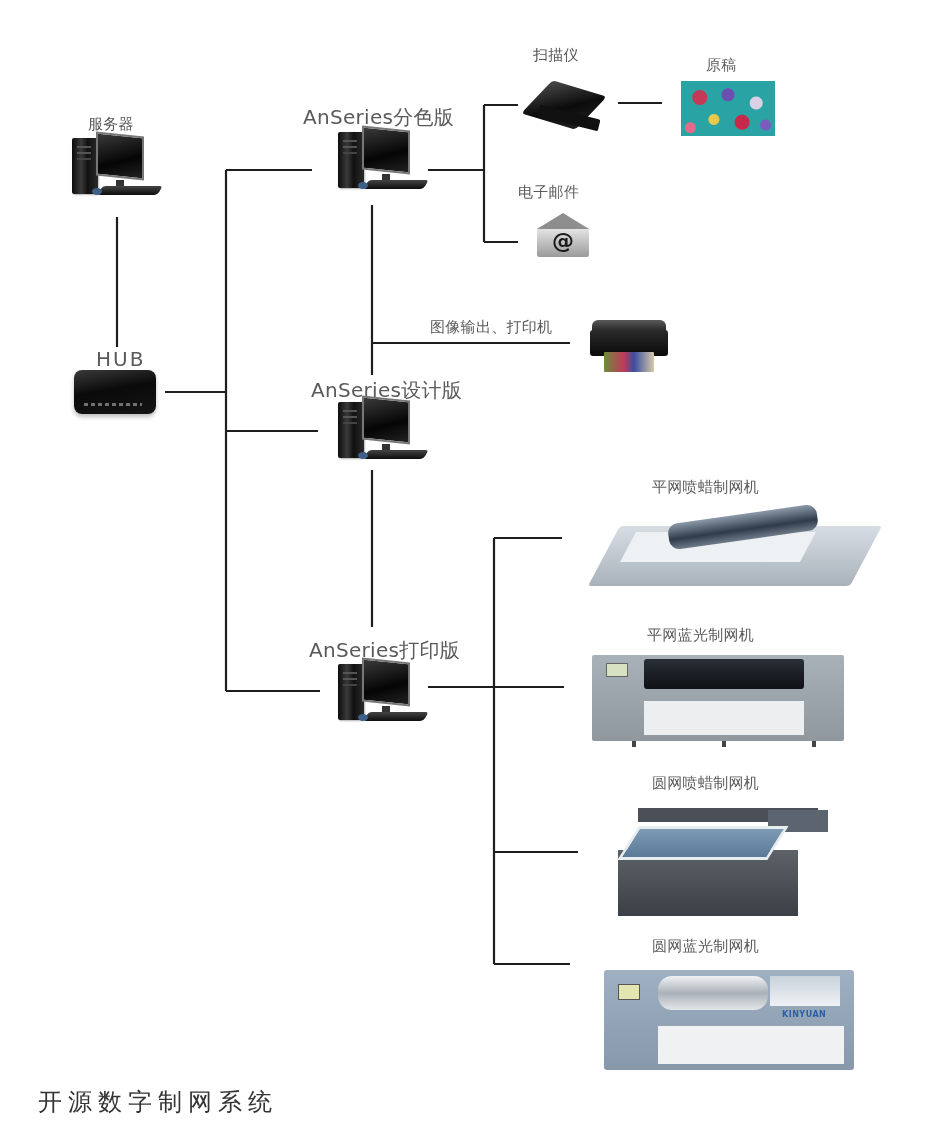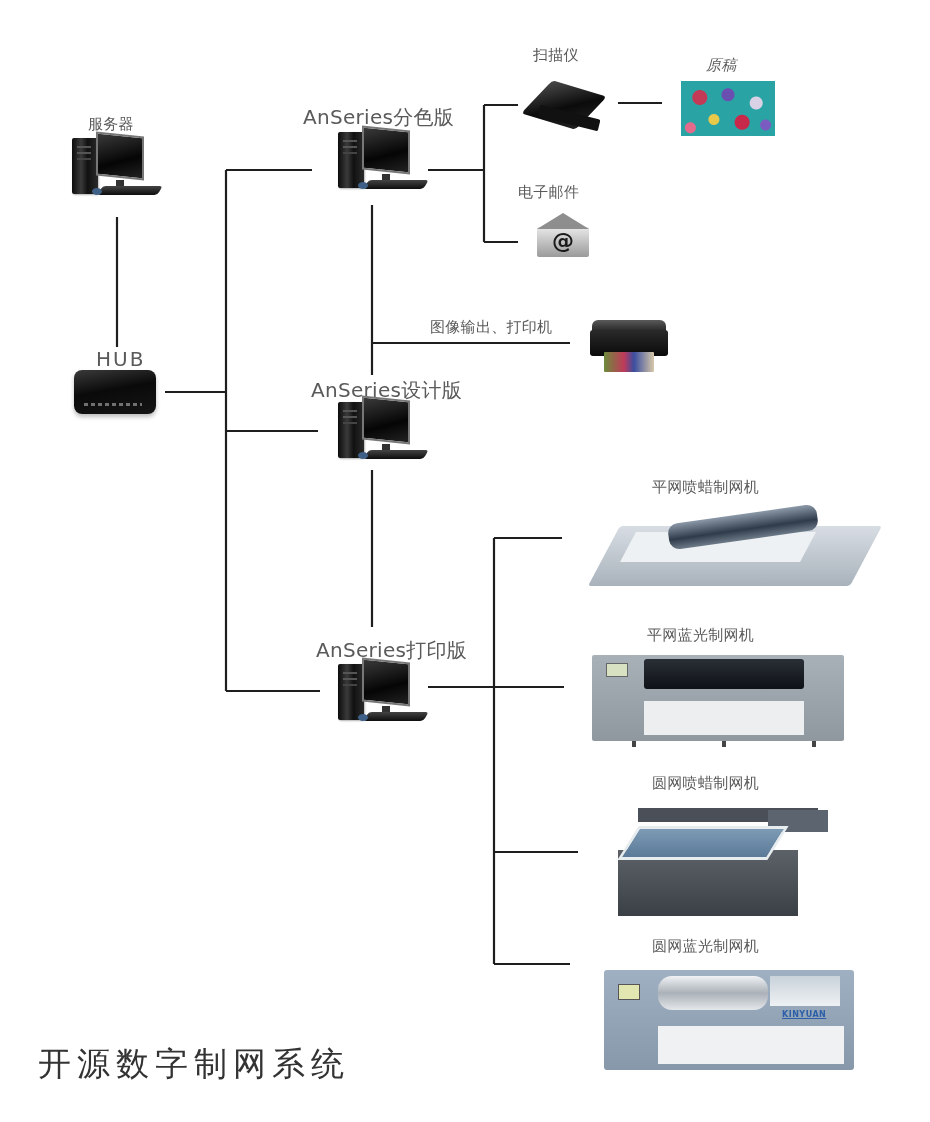--- a/index.html
+++ b/index.html
@@ -81,23 +81,23 @@
   .m-flat-blue .plate { position: absolute; left: 30px; top: 26px; width: 150px; height: 34px; background: linear-gradient(#7e9bb5, #5a7a98); transform: skewX(-32deg); border: 3px solid #e7ecef; }
   .m-flat-blue .bridge { position: absolute; left: 40px; top: 8px; width: 180px; height: 14px; background: #4b5058; }
   .m-flat-blue .head { position: absolute; left: 170px; top: 10px; width: 60px; height: 22px; background: #5c6470; }
 
   .m-round-blue { width: 250px; height: 116px; }
   .m-round-blue .frame { position: absolute; left: 0; top: 8px; width: 250px; height: 100px; background: linear-gradient(#9fb0c2, #8798aa); border-radius: 3px; }
   .m-round-blue .drum { position: absolute; left: 54px; top: 14px; width: 110px; height: 34px; background: linear-gradient(#f0f2f4, #aab1b8 50%, #e4e7ea); border-radius: 14px; }
   .m-round-blue .window { position: absolute; left: 166px; top: 14px; width: 70px; height: 30px; background: linear-gradient(#c9d2da, #eef1f4); }
   .m-round-blue .panel { position: absolute; left: 54px; top: 64px; width: 186px; height: 38px; background: #eff1f2; }
   .m-round-blue .screen { position: absolute; left: 14px; top: 22px; width: 22px; height: 16px; background: #e2e6b0; border: 1px solid #555; }
-  .m-round-blue .brand { position: absolute; left: 178px; top: 48px; font-size: 8px; color: #2c5fa8; font-weight: bold; letter-spacing: .5px; text-decoration: underline; }
-
-  .footer-title { position: absolute; left: 38px; top: 1042px; font-family: "DejaVu Serif", "Liberation Serif", serif; font-size: 33px; letter-spacing: 6px; color: #333; }
+  .m-round-blue .brand { position: absolute; left: 178px; top: 48px; font-size: 8px; color: #2c5fa8; font-weight: bold; letter-spacing: .5px; }
+
+  .footer-title { position: absolute; left: 38px; top: 1086px; font-family: "DejaVu Serif", "Liberation Serif", serif; font-size: 24px; letter-spacing: 6px; color: #333; }
 </style>
 </head>
 <body>
 
 <svg id="wires" xmlns="http://www.w3.org/2000/svg">
 
   <line x1="117" y1="217" x2="117" y2="347" style="stroke: rgb(30, 30, 30);"></line>
 
   <line x1="165" y1="392" x2="226" y2="392" style="stroke: rgb(30, 30, 30);"></line>
 
@@ -145,21 +145,21 @@
     <div class="keyboard"></div>
     <div class="mouse"></div>
 </div>
 
 <div class="label" style="left:533px; top:46px;">扫描仪</div>
 <div class="scanner" style="left:524px; top:82px;">
   <div class="body"></div>
     <div class="base"></div>
 </div>
 
-<div class="label" style="left:706px; top:56px;font-style:italic;">原稿</div>
+<div class="label" style="left:706px; top:56px;">原稿</div>
 <div class="fabric" style="left:681px; top:81px;"></div>
 
 <div class="label" style="left:518px; top:183px;">电子邮件</div>
 <div class="envelope" style="left:535px; top:213px;">
   <div class="back"></div>
     <div class="flap"></div>
   <div class="at">@</div>
 </div>
 
 <div class="label" style="left:430px; top:318px;">图像输出、打印机</div>
@@ -171,21 +171,21 @@
 
 <div class="label big" style="left:311px; top:377px;">AnSeries设计版</div>
 <div class="pc" style="left:334px; top:398px;">
   <div class="tower"></div>
     <div class="monitor"></div>
     <div class="stand"></div>
     <div class="keyboard"></div>
     <div class="mouse"></div>
 </div>
 
-<div class="label big" style="left:316px; top:637px;">AnSeries打印版</div>
+<div class="label big" style="left:309px; top:637px;">AnSeries打印版</div>
 <div class="pc" style="left:334px; top:660px;">
   <div class="tower"></div>
     <div class="monitor"></div>
     <div class="stand"></div>
     <div class="keyboard"></div>
     <div class="mouse"></div>
 </div>
 
 <div class="label" style="left:652px; top:478px;">平网喷蜡制网机</div>
 <div class="machine m-flat-wax" style="left:588px; top:510px;">

